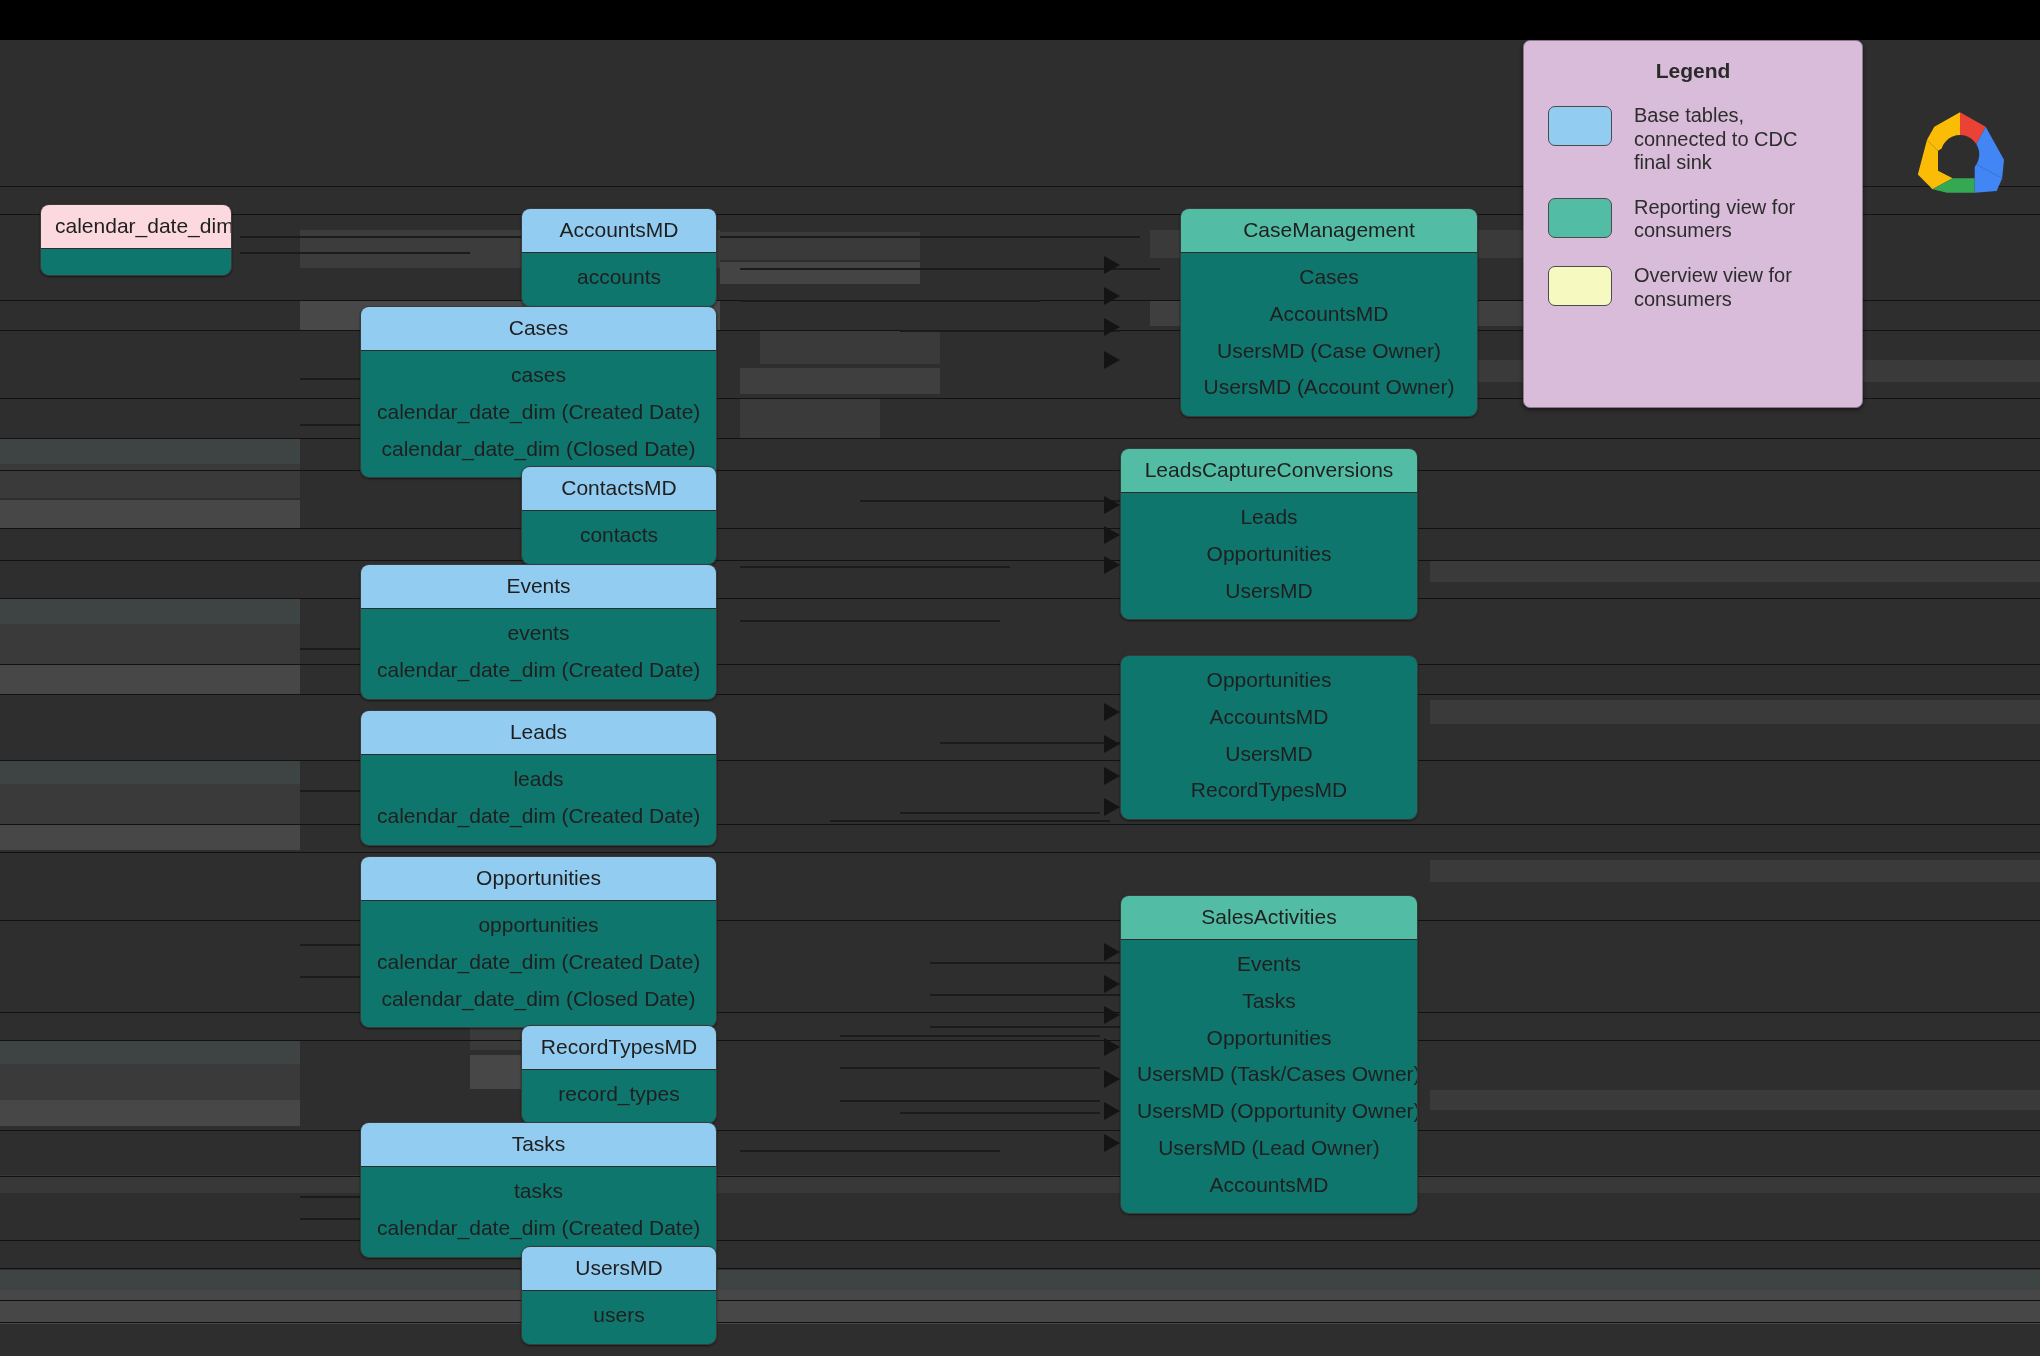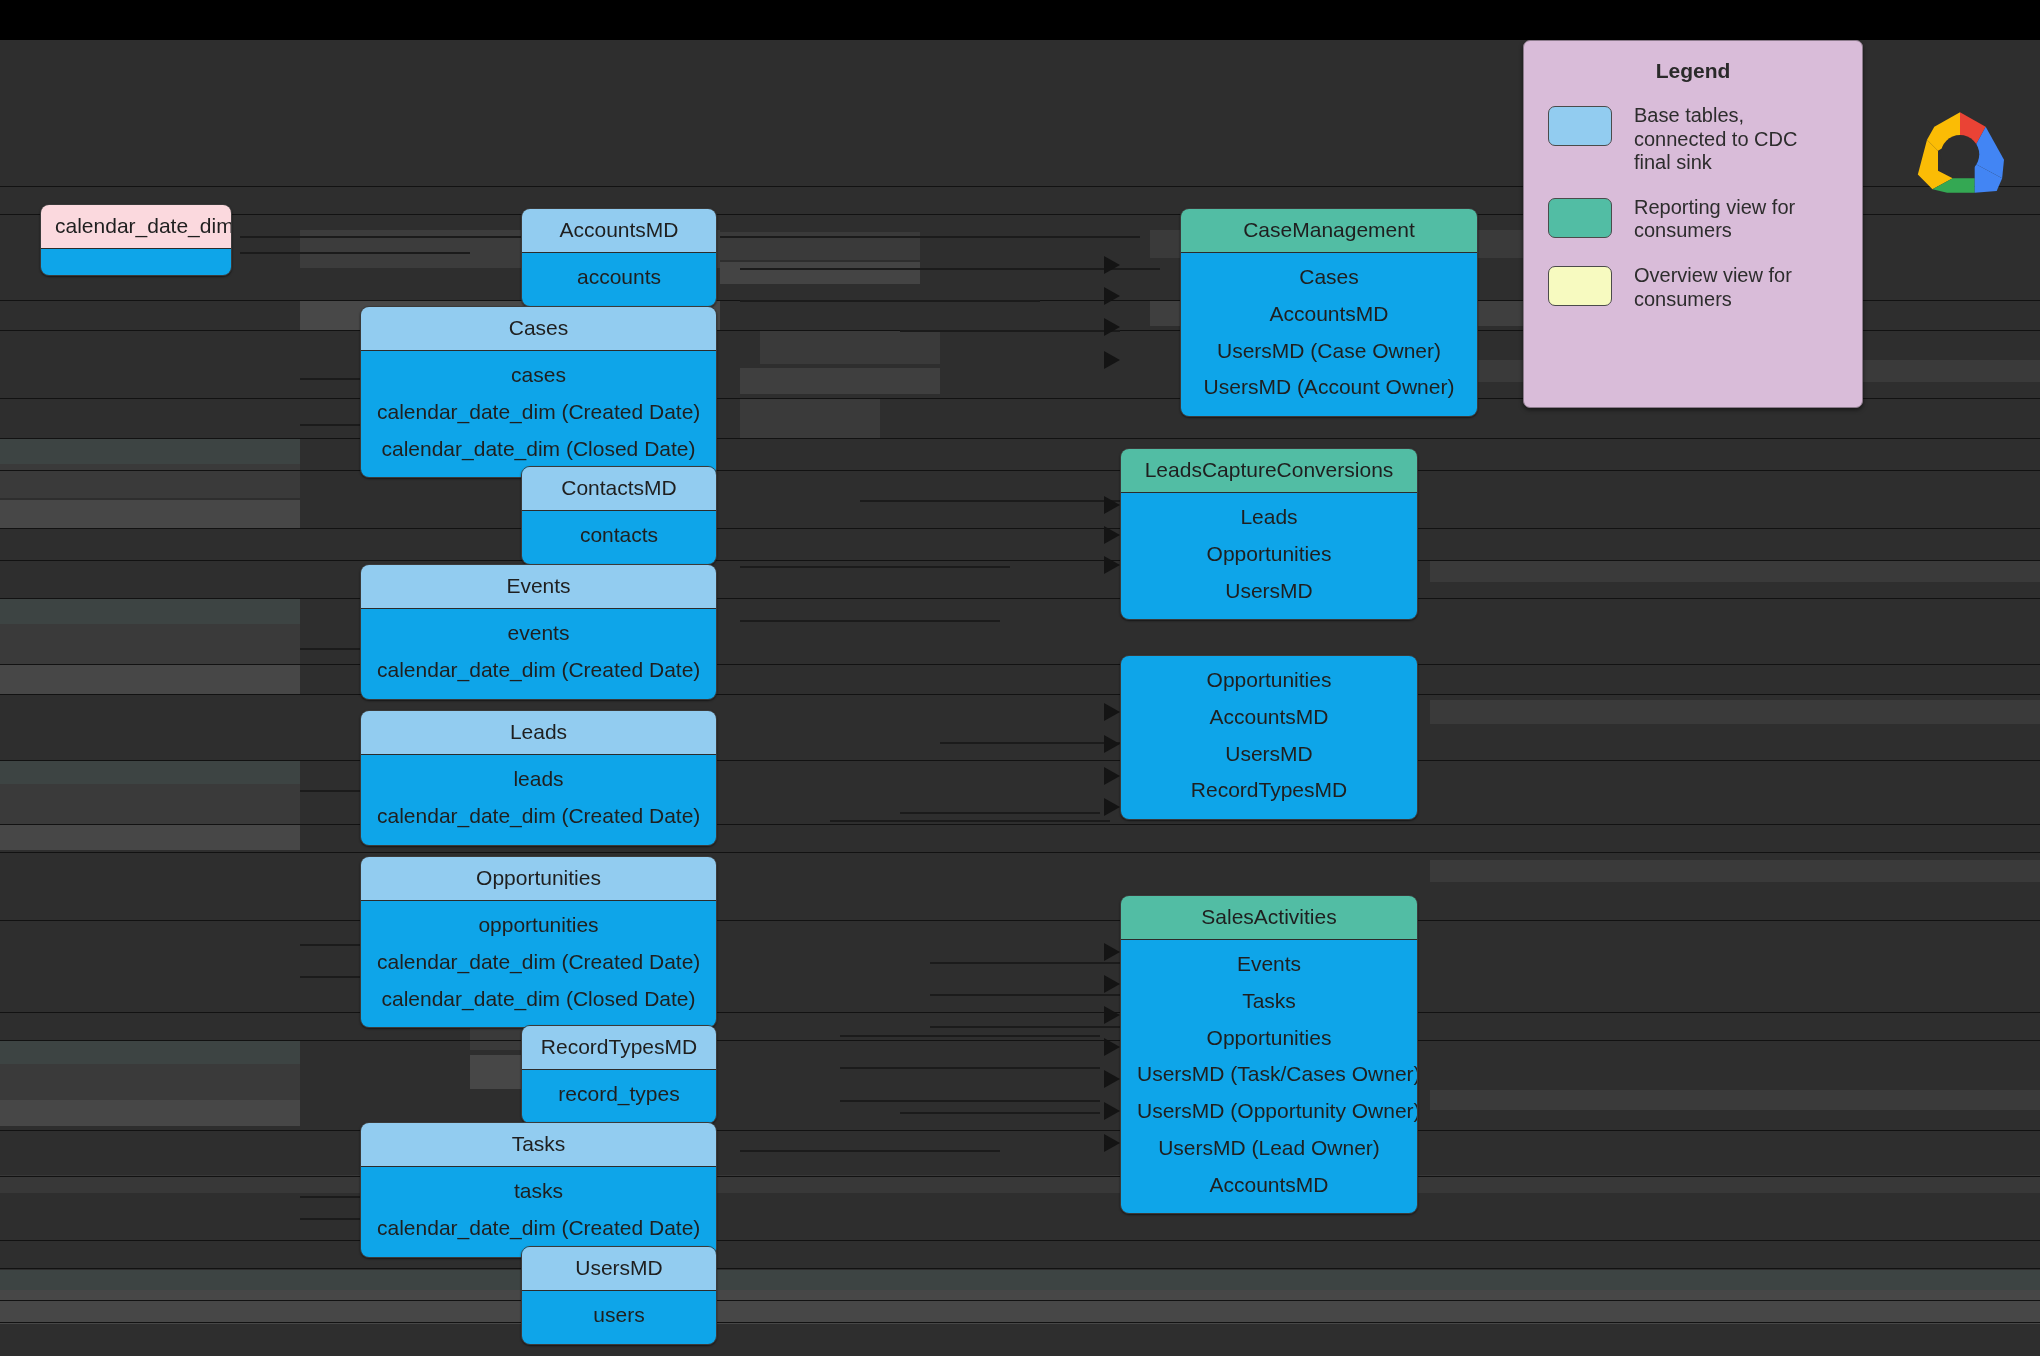--- a/index.html
+++ b/index.html
@@ -18,21 +18,21 @@
          border-top:9px solid transparent;border-bottom:9px solid transparent;
          border-left:16px solid #141414;}
 
   
   .node{position:absolute;border-radius:9px;overflow:hidden;
         border:1px solid #3a3a3a;box-sizing:border-box;
         box-shadow:0 1px 2px rgba(0,0,0,.55);}
   .node .hd{text-align:center;font-size:21px;color:#1f1f1f;
             padding:9px 14px 10px;border-bottom:1px solid #2b2b2b;
             white-space:nowrap;}
-  .node .bd{background:#0ea5e9;padding:6px 16px 10px;}
+  .node .bd{background:#0f766e;padding:6px 16px 10px;}
   .node .bd .row{text-align:center;font-size:21px;color:#1f1f1f;
                  padding:6px 0;white-space:nowrap;line-height:1.18;}
   .node .bd.empty{height:26px;padding:0;}
   .hd.base   {background:#92ccf0;}
   .hd.report {background:#52bda4;}
   .hd.dim    {background:#fbd9de;}
 
   
   #legend{position:absolute;left:1523px;top:40px;width:338px;height:366px;
           background:#d9bcd9;border:1px solid #8b7a8b;border-radius:7px;

